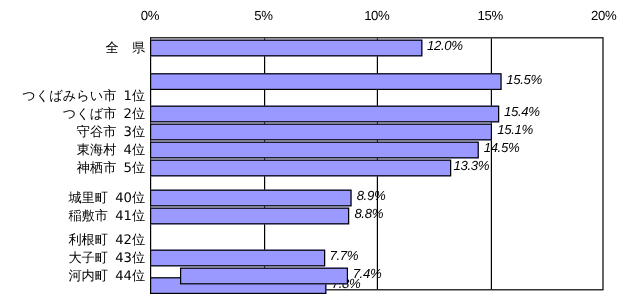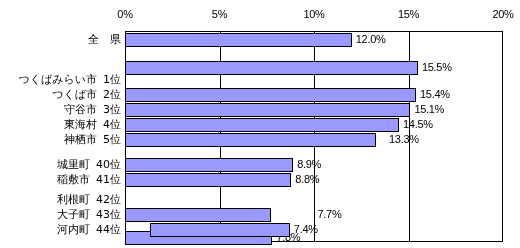--- a/index.html
+++ b/index.html
@@ -56,20 +56,21 @@
     left: 125px;
     top: 31px;
     width: 378px;
     height: 211px;
   }
   .row {
     position: absolute;
     left: 0;
     width: 378px;
     height: 14px;
+    font-style: italic;
   }
   .bar {
     position: absolute;
     left: 0;
     top: 0;
     height: 14px;
     background: #9999ff;
     border: 1px solid #000000;
     box-sizing: border-box;
   }
@@ -138,37 +139,37 @@
       <div class="row" style="top: 72px;">
         <div class="bar" style="width: 285.39px;"></div>
         <div class="bar-value" style="left: 289.39px;">15.1%</div>
       </div>
       <div class="row" style="top: 87px;">
         <div class="bar" style="width: 274.05px;"></div>
         <div class="bar-value" style="left: 278.05px;">14.5%</div>
       </div>
       <div class="row" style="top: 102px;">
         <div class="bar" style="width: 251.37px;"></div>
-        <div class="bar-value" style="left: 264px;">13.3%</div>
+        <div class="bar-value" style="left: 253px;">13.3%</div>
       </div>
       <div class="row" style="top: 127px;">
         <div class="bar" style="width: 168.21px;"></div>
         <div class="bar-value" style="left: 172.21px;">8.9%</div>
       </div>
       <div class="row" style="top: 142px;">
         <div class="bar" style="width: 166.32px;"></div>
         <div class="bar-value" style="left: 170.32px;">8.8%</div>
       </div>
       <div class="row" style="top: 162px; margin-top: 38px;">
         <div class="bar" style="width: 147.42px;"></div>
         <div class="bar-value" style="left: 151.42px;">7.8%</div>
       </div>
       <div class="row" style="top: 177px;">
         <div class="bar" style="width: 145.53px;"></div>
-        <div class="bar-value" style="left: 149.53px; margin-left: 43px;">7.7%</div>
+        <div class="bar-value" style="left: 149.53px;">7.7%</div>
       </div>
       <div class="row" style="top: 192px; margin-left: 25px;">
         <div class="bar" style="width: 139.86px;"></div>
         <div class="bar-value" style="left: 143.86px;">7.4%</div>
       </div>
     </div>
 
   <div id="labels-layer">
       <div class="cat-label" style="top: 2px;"><span class="cat-name">全　県</span></div>
       <div class="cat-label" style="top: 42px;"><span class="cat-name">つくばみらい市</span><span class="cat-rank">1位</span></div>

